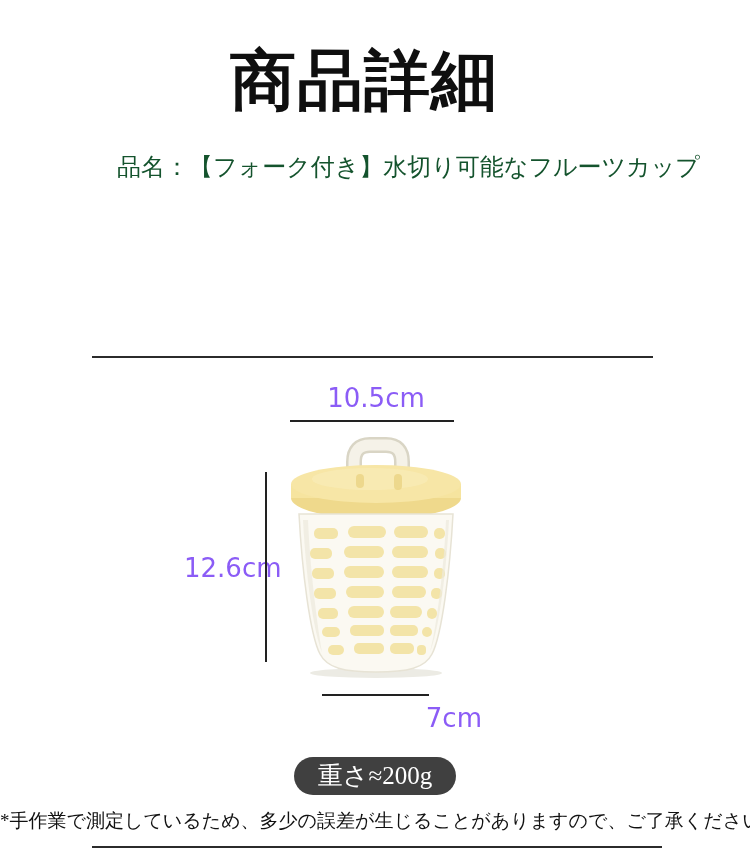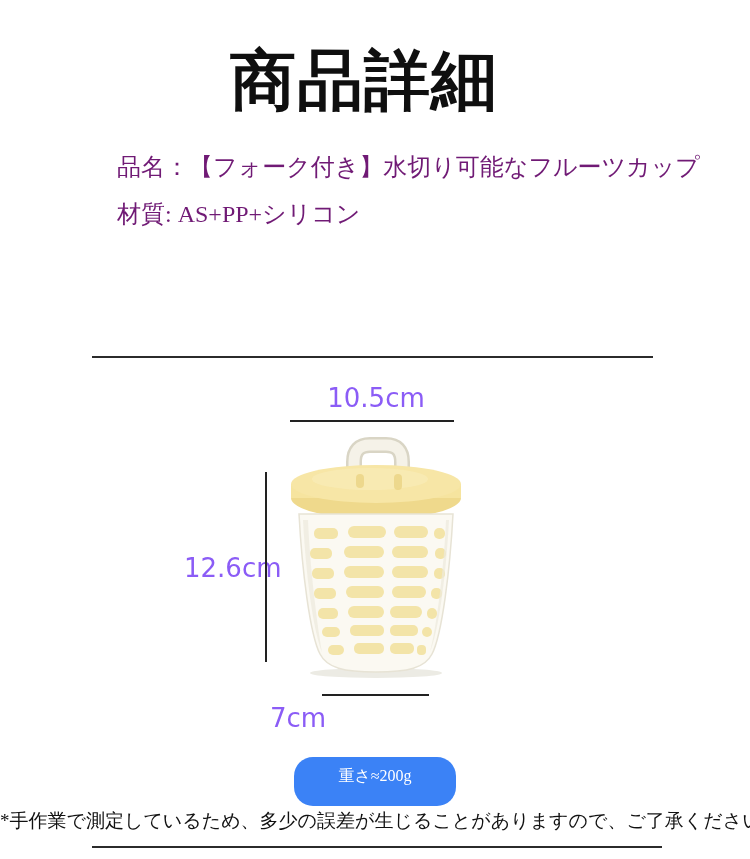--- a/index.html
+++ b/index.html
@@ -28,42 +28,42 @@
   }
   .specs {
     position: absolute;
     left: 117px;
     top: 144px;
     width: 560px;
   }
   .specs p {
     font-size: 24px;
     line-height: 47px;
-    color: #701a75;
+    color: #14532d;
     white-space: nowrap;
   }
   .divider {
     position: absolute;
     border: none;
     border-top: 2px solid #2b2b2b;
     height: 0;
   }
   .divider-top { left: 92px; top: 356px; width: 561px; }
   .divider-bottom { left: 92px; top: 846px; width: 570px; }
 
   .dim-label {
     position: absolute;
     font-family: "DejaVu Sans", "Liberation Sans", sans-serif;
     font-size: 26px;
     font-weight: 400;
     color: #8b5cf6;
   }
   .dim-top-label { left: 270px; top: 383px; width: 212px; text-align: center; }
   .dim-left-label { left: 184px; top: 553px; width: 76px; text-align: right; }
-  .dim-bottom-label { left: 270px; top: 703px; width: 212px; text-align: left; }
+  .dim-bottom-label { left: 270px; top: 703px; width: 212px; text-align: right; }
 
   .dim-line-h {
     position: absolute;
     height: 0;
     border-top: 2px solid #222222;
   }
   .dim-top-line { left: 290px; top: 420px; width: 164px; }
   .dim-bottom-line { left: 322px; top: 694px; width: 107px; }
   .dim-left-line {
     position: absolute;
@@ -76,25 +76,25 @@
     left: 270px;
     top: 430px;
     width: 212px;
     height: 250px;
   }
   .weight-badge {
     position: absolute;
     left: 294px;
     top: 757px;
     width: 162px;
-    height: 49px;
+    height: 38px;
     border-radius: 19px;
-    background: #3b82f6;
+    background: #404040;
     color: #ffffff;
-    font-size: 16px;
+    font-size: 25px;
     line-height: 38px;
     text-align: center;
     font-family: "Liberation Serif", "DejaVu Serif", serif;
   }
   .footnote {
     position: absolute;
     left: 0;
     top: 808px;
     width: 750px;
     text-align: center;
@@ -106,21 +106,20 @@
 </style>
 </head>
 <body>
 
 <div class="page">
 
   <h1 class="title">商品詳細</h1>
 
   <div class="specs">
     <p>品名：【フォーク付き】水切り可能なフルーツカップ</p>
-    <p>材質: AS+PP+シリコン</p>
   </div>
 
   <hr class="divider divider-top">
 
   <div class="dim-label dim-top-label">10.5cm</div>
   <div class="dim-line-h dim-top-line"></div>
 
   <div class="dim-label dim-left-label">12.6cm</div>
   <div class="dim-left-line"></div>
 

